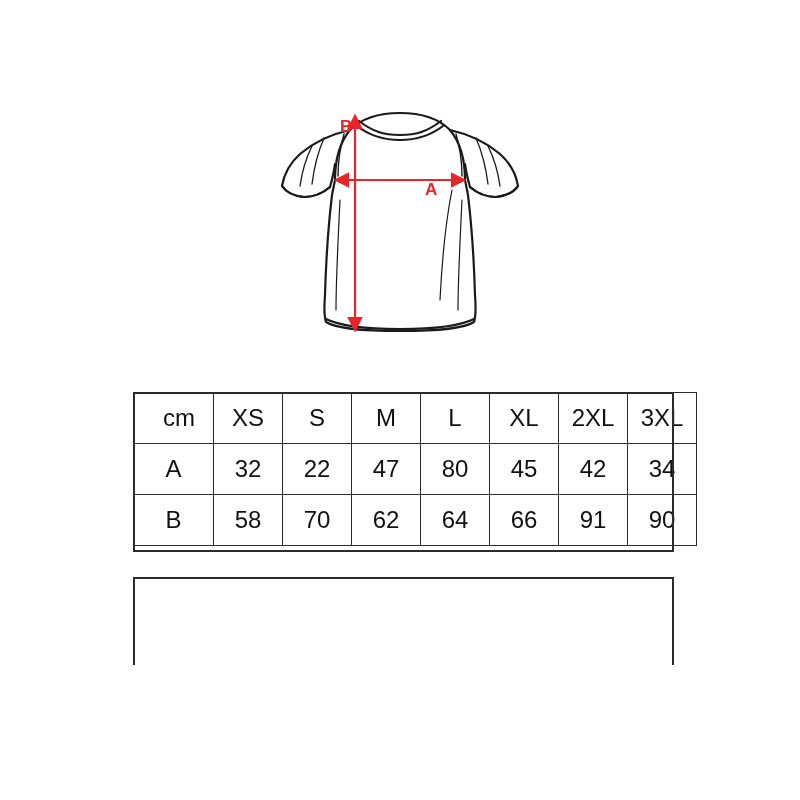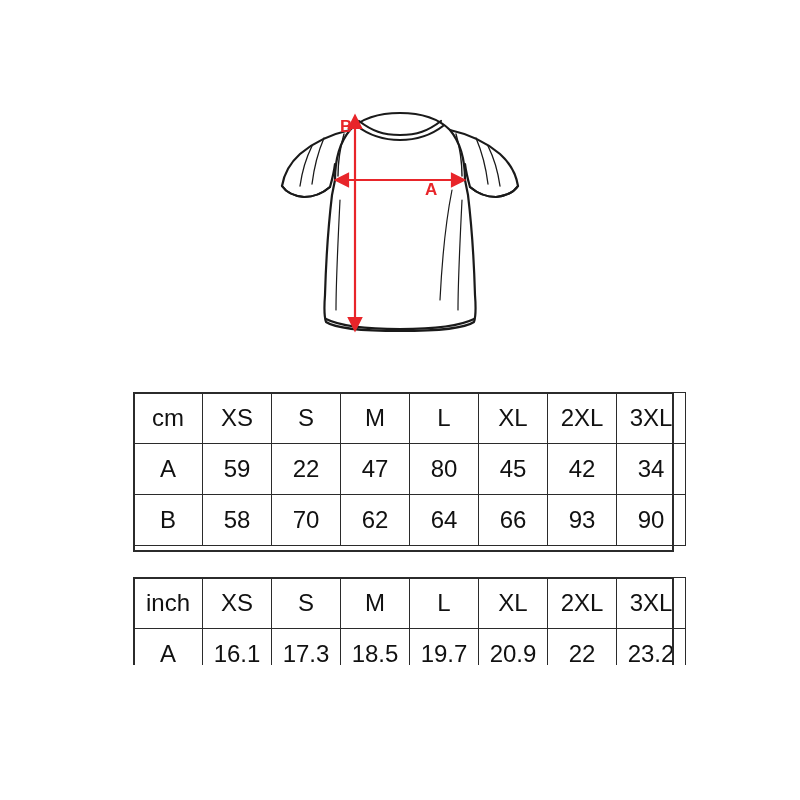--- a/index.html
+++ b/index.html
@@ -56,20 +56,21 @@
     text-align: center;
     vertical-align: middle;
     font-size: 24px;
     font-family: "Liberation Sans", sans-serif;
     color: #111111;
     height: 50px;
     padding: 0;
   }
   .size-table .col-head {
     width: 68px;
+    padding-left: 11px;
   }
   .size-table .col-size {
     width: 68px;
   }
 
   #table-cm {
     left: 133px;
     top: 392px;
     width: 537px;
   }
@@ -189,63 +190,39 @@
         <td class="col-size">XS</td>
         <td class="col-size">S</td>
         <td class="col-size">M</td>
         <td class="col-size">L</td>
         <td class="col-size">XL</td>
         <td class="col-size">2XL</td>
         <td class="col-size">3XL</td>
       </tr>
       <tr>
         <td>A</td>
-        <td>59</td>
+        <td>32</td>
         <td>22</td>
         <td>47</td>
         <td>80</td>
         <td>45</td>
         <td>42</td>
         <td>34</td>
       </tr>
       <tr>
         <td>B</td>
         <td>58</td>
         <td>70</td>
         <td>62</td>
         <td>64</td>
         <td>66</td>
-        <td>93</td>
+        <td>91</td>
         <td>90</td>
       </tr>
     </tbody>
   </table>
   <div class="table-frame" id="frame-cm"></div>
 
-  <table class="size-table" id="table-inch">
-    <tbody>
-      <tr>
-        <td class="col-head">inch</td>
-        <td class="col-size">XS</td>
-        <td class="col-size">S</td>
-        <td class="col-size">M</td>
-        <td class="col-size">L</td>
-        <td class="col-size">XL</td>
-        <td class="col-size">2XL</td>
-        <td class="col-size">3XL</td>
-      </tr>
-      <tr>
-        <td>A</td>
-        <td>16.1</td>
-        <td>17.3</td>
-        <td>18.5</td>
-        <td>19.7</td>
-        <td>20.9</td>
-        <td>22</td>
-        <td>23.2</td>
-      </tr>
-    </tbody>
-  </table>
   <div class="table-frame" id="frame-inch"></div>
 
   <div id="inch-clip"></div>
 
 </div>
 
 </body></html>

